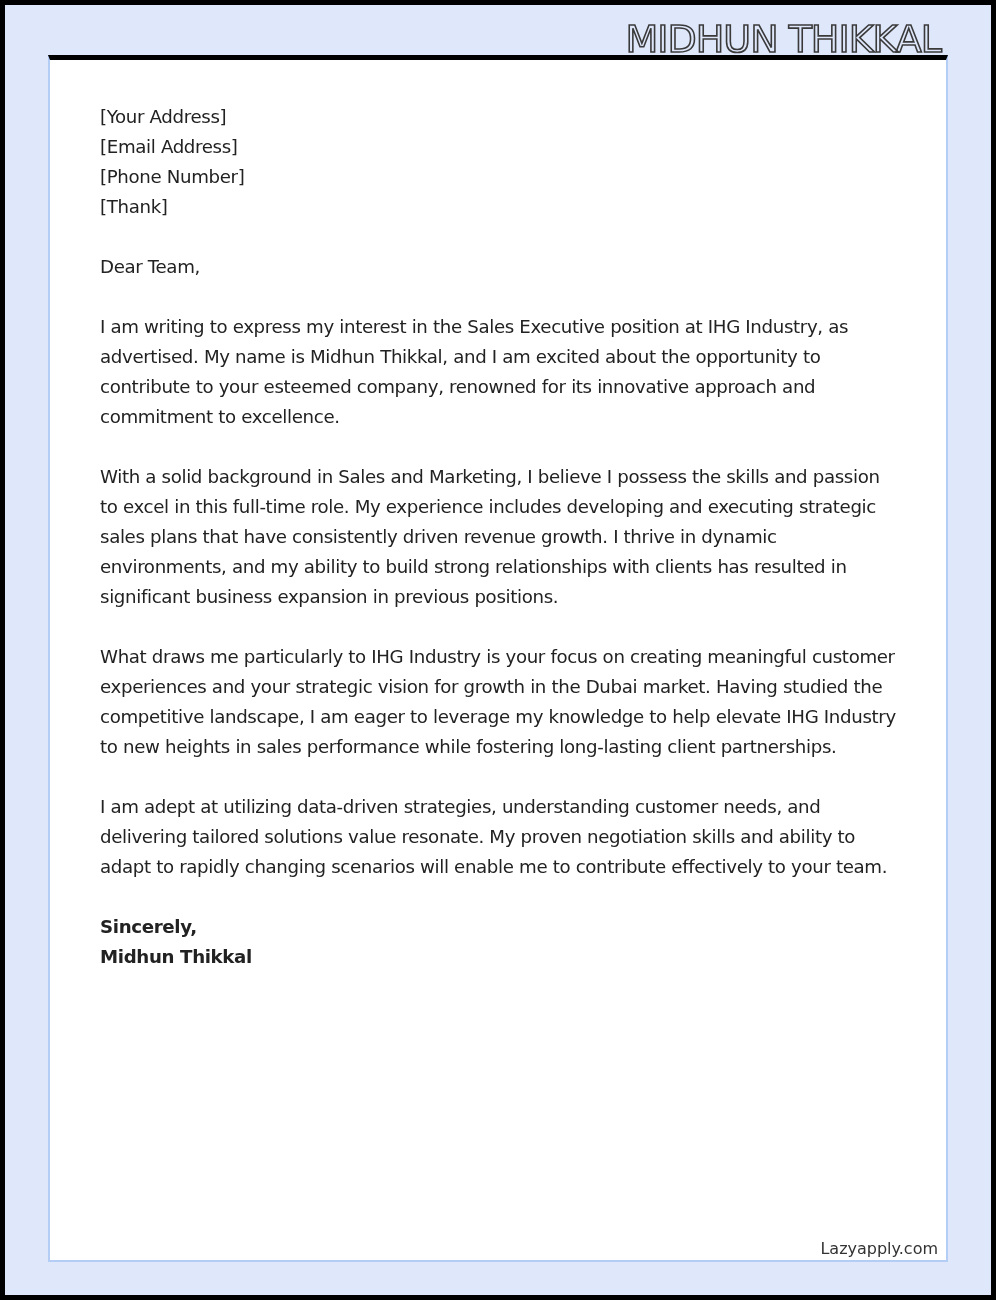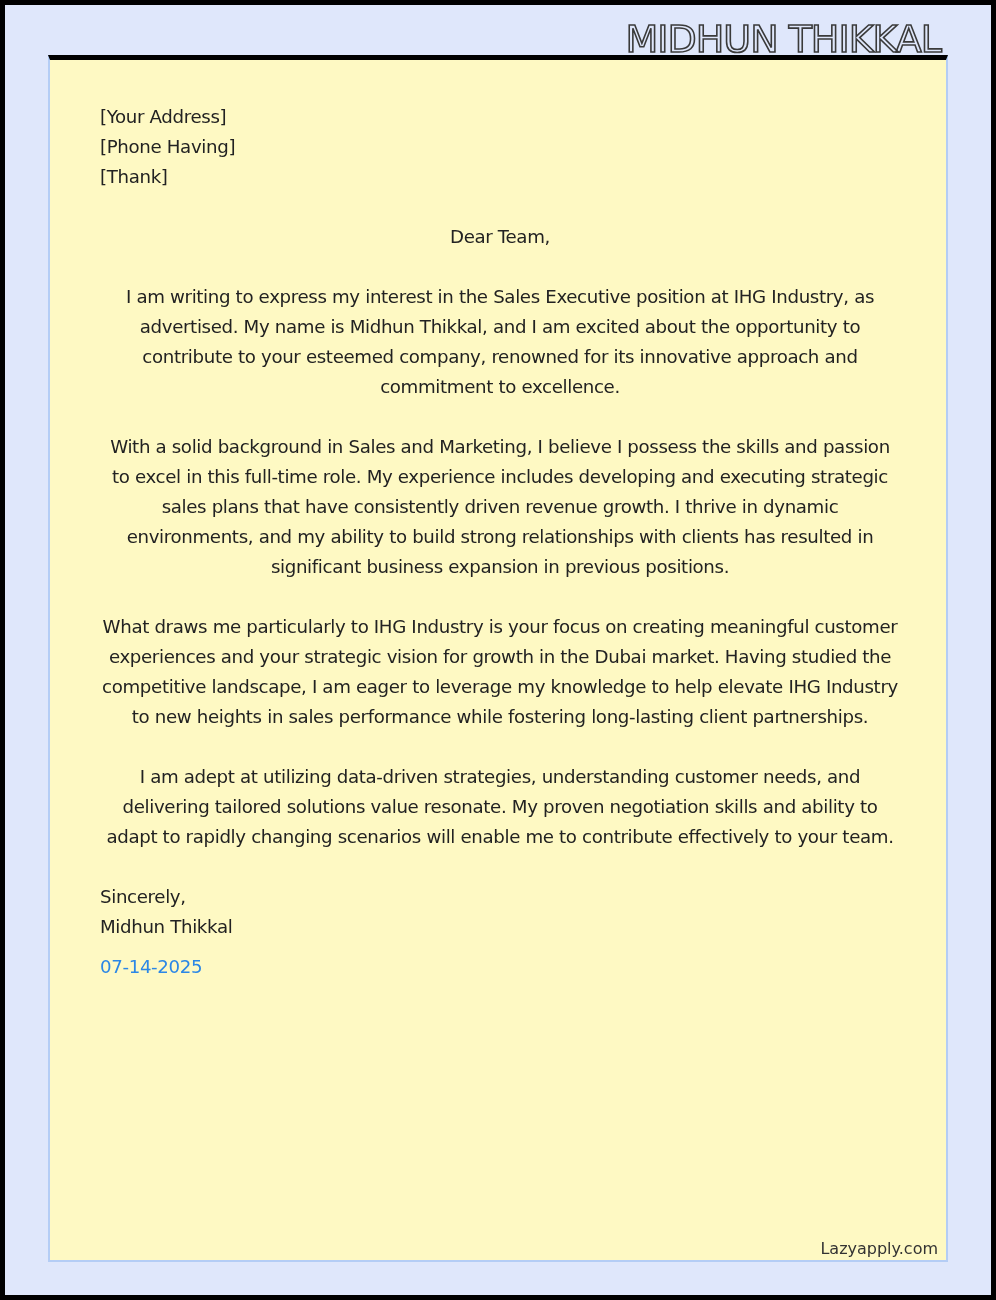--- a/index.html
+++ b/index.html
@@ -13,55 +13,55 @@
     position: absolute; right: 50px; top: 12px;
     font-family: "DejaVu Sans", sans-serif;
     font-size: 38px; line-height: 44px; letter-spacing: -1px;
     color: #dfe7fb;
     -webkit-text-stroke: 1.6px #3a3a3a;
     margin: 0; font-weight: normal;
   }
   .card {
     position: absolute; left: 43px; top: 50px;
     width: 900px; height: 1207px; box-sizing: border-box;
-    background: #fef9c3;
+    background: #ffffff;
     border-top: 5px solid #000;
     border-left: 2px solid #b4cdf5;
     border-right: 2px solid #b4cdf5;
     border-bottom: 2px solid #b4cdf5;
   }
   .content {
     position: absolute; left: 50px; top: 42px; width: 800px;
     font-size: 18.2px; line-height: 30px; color: #222;
     letter-spacing: -0.35px;
   }
-  .content p { margin: 0 0 30px 0; text-align: center; }
+  .content p { margin: 0 0 30px 0; }
   .addr div { height: 30px; }
-  .sig { margin: 0; }
+  .sig { margin: 0; font-weight: bold; }
   .date { color: #2b87e6; margin-top: 10px; }
   .footer {
     position: absolute; right: 8px; bottom: 2px;
     font-size: 16px; color: #333;
   }
 </style>
 </head>
 <body>
 
 <h1 class="title">MIDHUN THIKKAL</h1>
 
 <div class="card">
   <div class="content">
     <div class="addr">
       <div>[Your Address]</div>
-      <div>[Phone Having]</div>
+      <div>[Email Address]</div>
+      <div>[Phone Number]</div>
       <div>[Thank]</div>
     </div>
     <p style="margin-top:30px">Dear Team,</p>
     <p>I am writing to express my interest in the Sales Executive position at IHG Industry, as advertised. My name is Midhun Thikkal, and I am excited about the opportunity to contribute to your esteemed company, renowned for its innovative approach and commitment to excellence.</p>
     <p>With a solid background in Sales and Marketing, I believe I possess the skills and passion to excel in this full-time role. My experience includes developing and executing strategic sales plans that have consistently driven revenue growth. I thrive in dynamic environments, and my ability to build strong relationships with clients has resulted in significant business expansion in previous positions.</p>
     <p>What draws me particularly to IHG Industry is your focus on creating meaningful customer experiences and your strategic vision for growth in the Dubai market. Having studied the competitive landscape, I am eager to leverage my knowledge to help elevate IHG Industry to new heights in sales performance while fostering long-lasting client partnerships.</p>
     <p>I am adept at utilizing data-driven strategies, understanding customer needs, and delivering tailored solutions value resonate. My proven negotiation skills and ability to adapt to rapidly changing scenarios will enable me to contribute effectively to your team.</p>
     <div class="sig">Sincerely,</div>
     <div class="sig">Midhun Thikkal</div>
-    <div class="date">07-14-2025</div>
   </div>
   <div class="footer">Lazyapply.com</div>
 </div>
 
 </body></html>

